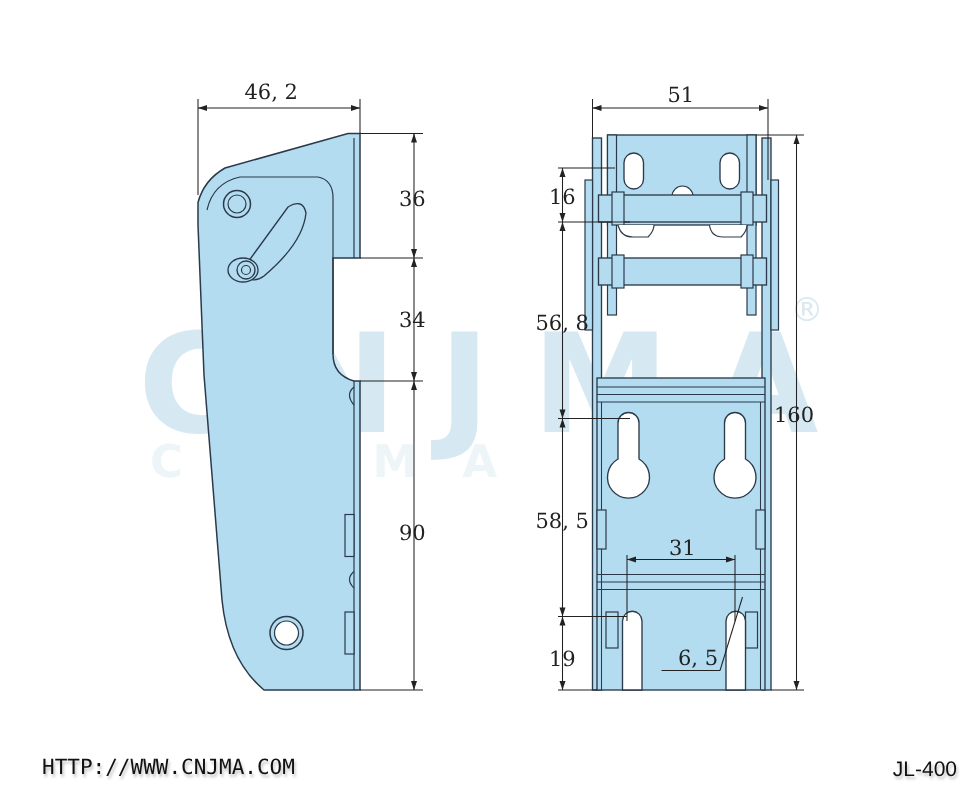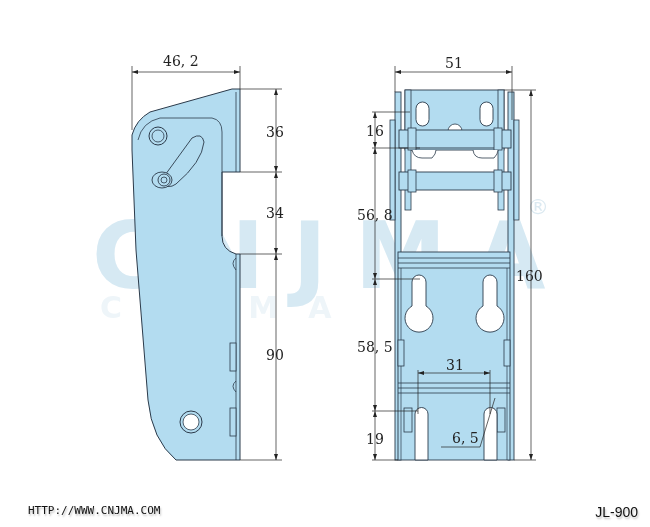--- a/index.html
+++ b/index.html
@@ -1,21 +1,21 @@
 <!DOCTYPE html>
 <html><head>
 <meta charset="utf-8">
 <style>
   html, body { margin: 0; padding: 0; background: #ffffff; }
   body { width: 650px; height: 527px; position: relative; overflow: hidden; font-family: "DejaVu Serif", serif; }
   #drawing { position: absolute; left: 0; top: 0; width: 650px; height: 527px; }
   .dim { font-family: "DejaVu Serif", serif; font-size: 14px; fill: #222; }
   .wm { font-family: "DejaVu Sans", sans-serif; font-weight: bold; font-size: 92px; fill: #d6e9f3; letter-spacing: 28px; }
   .wm2 { font-family: "DejaVu Sans", sans-serif; font-weight: bold; font-size: 30px; fill: #eef5f9; letter-spacing: 30px; }
-  .footer-url { position: absolute; left: 28px; top: 504px; font-family: "DejaVu Sans Mono", monospace; font-size: 11px; color: #111; text-shadow: 1px 2px 2px rgba(0,0,0,0.25); }
+  .footer-url { position: absolute; left: 28px; top: 504px; font-family: "DejaVu Sans Mono", monospace; font-size: 14px; color: #111; text-shadow: 1px 2px 2px rgba(0,0,0,0.25); }
   .footer-model { position: absolute; right: 12px; top: 504px; font-family: "Liberation Sans", sans-serif; font-size: 14px; color: #111; text-shadow: 1px 2px 2px rgba(0,0,0,0.25); }
 </style>
 </head>
 <body>
 
 <svg id="drawing" viewBox="0 0 650 527" xmlns="http://www.w3.org/2000/svg">
 
   <g>
     <text class="wm" x="92" y="288">CNJMA</text>
     <text class="wm2" x="100" y="318">CNJMA</text>
@@ -157,13 +157,13 @@
     <polygon points="490,373 484,371 484,375" fill="#222"></polygon>
     <text class="dim" x="446" y="370">31</text>
 
     <line x1="495" y1="398" x2="480" y2="447" stroke="#222" stroke-width="0.7"></line>
     <line x1="441" y1="447" x2="480" y2="447" stroke="#222" stroke-width="0.7"></line>
     <text class="dim" x="452" y="443">6, 5</text>
   </g>
 </svg>
 
 <div class="footer-url">HTTP://WWW.CNJMA.COM</div>
-<div class="footer-model">JL-900</div>
+<div class="footer-model">JL-400</div>
 
 </body></html>

